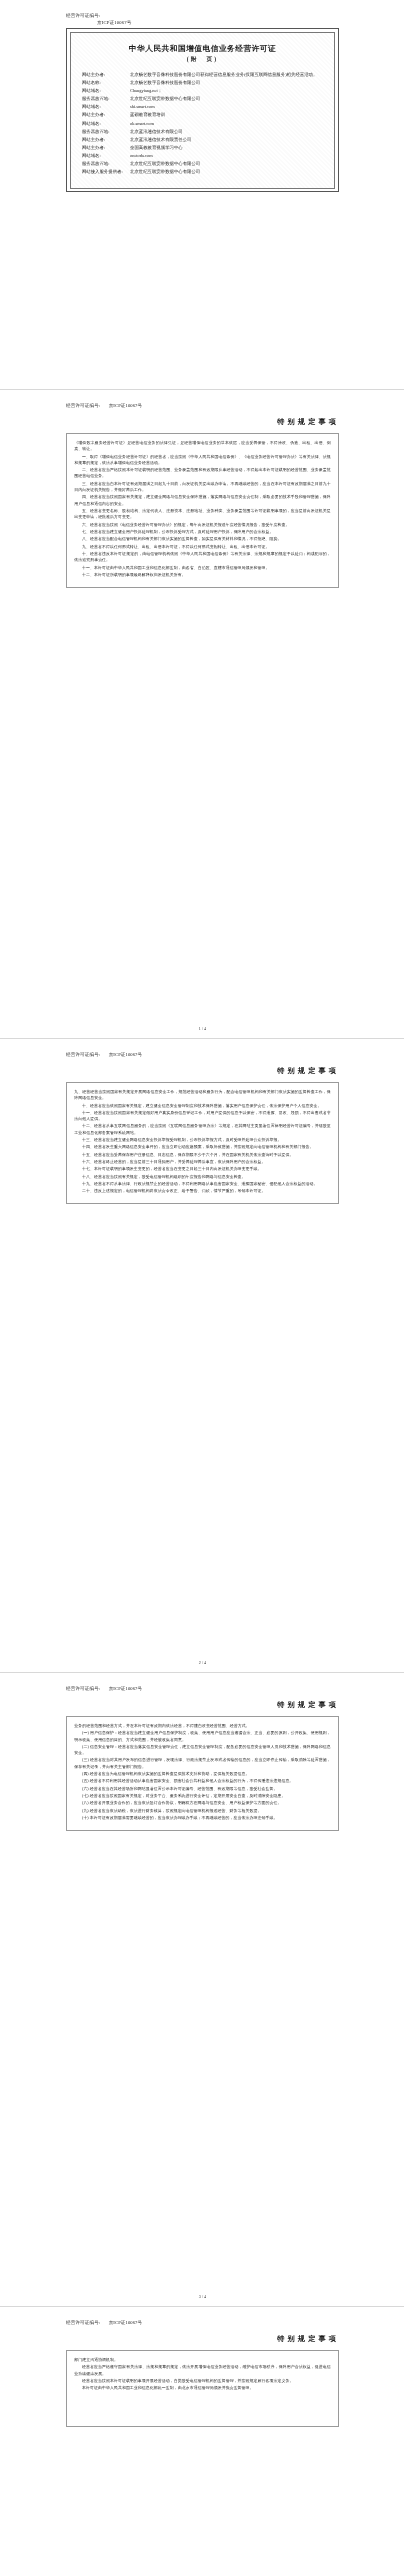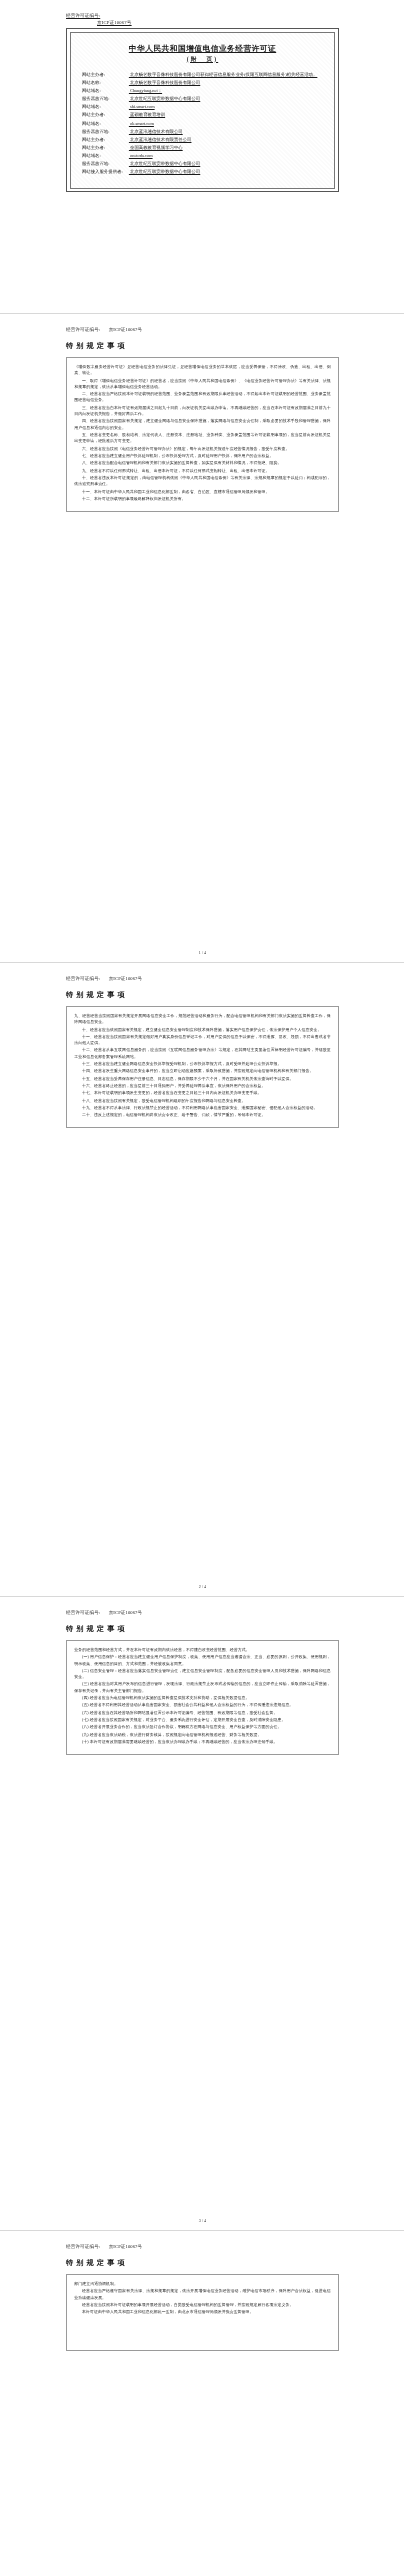--- a/index.html
+++ b/index.html
@@ -14,21 +14,21 @@
     -webkit-font-smoothing: antialiased;
   }
   .page {
     width: 405px;
     background: #ffffff;
     position: relative;
     box-sizing: border-box;
     padding: 13.4px 66px 5.2px 66px;
     border-bottom: 0.5px solid #d8d8d8;
   }
-  .page-1 { height: 314px; text-decoration: underline; }
+  .page-1 { height: 390px; }
   .page-2 { height: 649px; }
   .page-3 { height: 634px; }
   .page-4 { height: 634px; }
   .page-5 { height: 634px; }
 
   
   .cert-head {
     font-size: 4.6px;
     line-height: 1.5;
     margin: 0 0 1px 0;
@@ -80,21 +80,21 @@
     font-size: 4.4px;
     line-height: 1.85;
     white-space: nowrap;
     overflow: hidden;
   }
   .kv-row .k { display: inline-block; min-width: 47px; }
   .kv-row .v { }
 
   
   .sp-title {
-    text-align: left;
+    text-align: right;
     font-size: 7.2px;
     font-weight: bold;
     letter-spacing: 3.1px;
     margin: 7.2px 0 5.2px 0;
     font-family: Liberation Mono, monospace;
   }
   .sp-box {
     border: 0.5px solid #9a9a9a;
     padding: 6.2px 7.2px 7.2px 7.2px;
     box-sizing: border-box;

